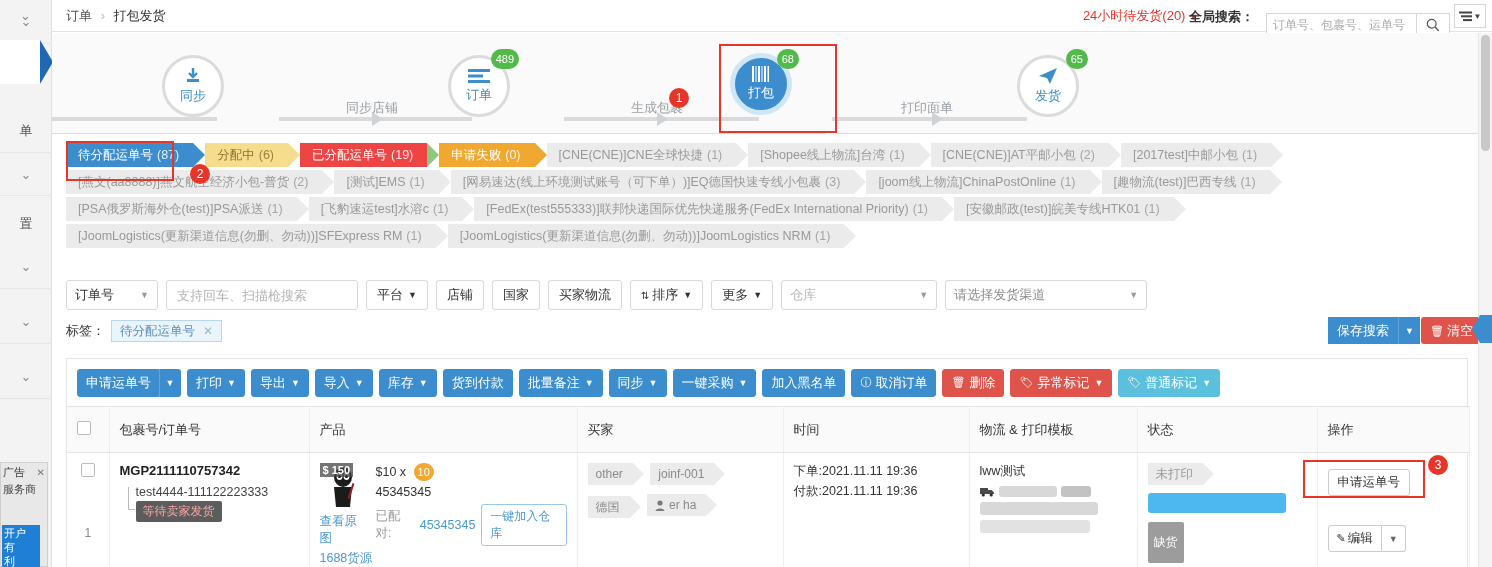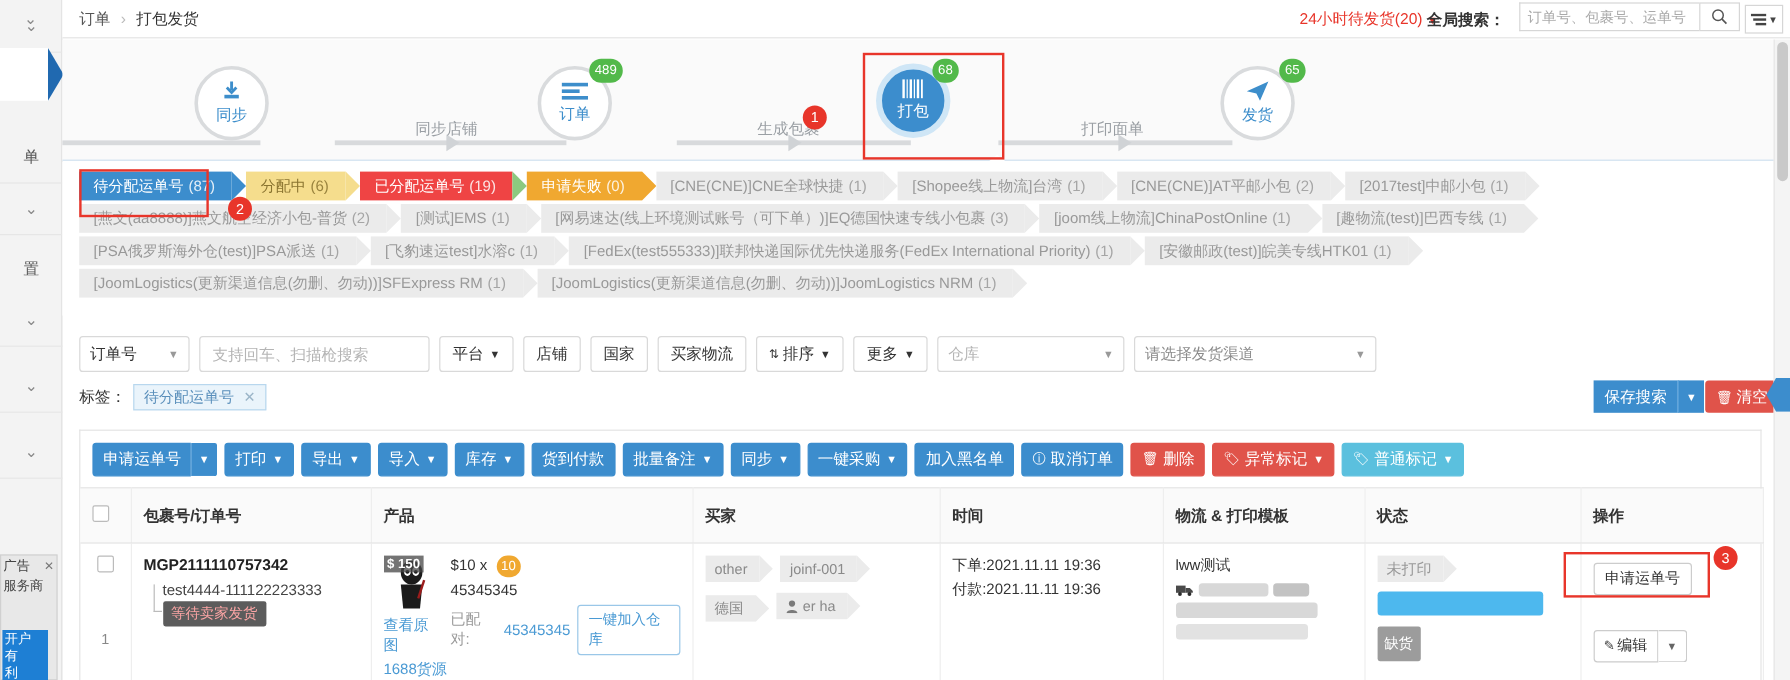--- a/index.html
+++ b/index.html
@@ -53,21 +53,21 @@
   .crumb { position: absolute; left: 14px; top: 7px; font-size: 13px; color: #555; }
   .crumb .sep { color: #bbb; margin: 0 5px; }
   .crumb .cur { color: #333; }
   .topchev { position: absolute; left: -32px; top: 8px; color: #888; font-size: 13px; }
 
   .pending {
     position: absolute; right: 294px; top: 7px;
     color: #e8352a; font-size: 13px; cursor: pointer;
   }
   .gsearch-label { position: absolute; right: 238px; top: 8px; font-size: 13px; font-weight: bold; color: #333; }
-  .gsearch-wrap { position: absolute; right: 42px; top: 2px; height: 24px; display: flex; align-items: flex-end; }
+  .gsearch-wrap { position: absolute; right: 42px; top: 13px; height: 24px; display: flex; align-items: flex-end; }
   .gsearch-input {
     width: 150px; height: 24px; border: 1px solid #d6d6d6; border-right: none;
     padding: 0 6px; font-size: 12px; color: #333; outline: none;
     font-family: "Liberation Sans", sans-serif;
   }
   .gsearch-input::placeholder { color: #aaa; }
   .gsearch-btn {
     width: 34px; height: 24px; border: 1px solid #d6d6d6; background: #fff;
     display: flex; align-items: center; justify-content: center; cursor: pointer;
   }
@@ -211,21 +211,21 @@
     display: flex; align-items: center; justify-content: center; font-size: 9px; cursor: pointer;
   }
   .tb.danger { background: #e0534a; border-color: #e0534a; }
   .tb.light { background: #5bc0de; border-color: #5bc0de; }
   .tb .cr { font-size: 9px; margin-left: 5px; }
 
   table.grid { width: 100%; border-collapse: collapse; table-layout: fixed; }
   table.grid th {
     background: #fafafa; border-top: 1px solid #e4e4e4; border-bottom: 1px solid #e4e4e4;
     border-right: 1px solid #eee;
-    text-align: left; font-weight: bold; font-size: 13px; color: #333;
+    text-align: left; font-weight: normal; font-size: 13px; color: #333;
     padding: 12px 10px; height: 46px; vertical-align: middle;
   }
   table.grid td {
     border-right: 1px solid #eee; border-bottom: 1px solid #eee;
     padding: 10px; vertical-align: top; font-size: 12.5px; color: #333;
   }
   .cbx { width: 14px; height: 14px; border: 1px solid #bbb; border-radius: 2px; background: #fff; display:inline-block; cursor:pointer;}
   .rownum { font-size: 12px; color: #888; text-align: center; padding-top: 46px; }
   .ordno { font-weight: bold; font-size: 13px; color: #222; }
   .subno { color: #444; font-size: 12.5px; margin: 7px 0 0 16px; }
@@ -266,21 +266,21 @@
   }
   .status-chip {
     display: inline-flex; align-items: center; position: relative;
     background: #ebebeb; color: #999; font-size: 12.5px; height: 22px; padding: 0 10px 0 8px;
   }
   .status-chip::after {
     content: ""; position: absolute; right: -11px; top: 0; width: 0; height: 0;
     border-top: 11px solid transparent; border-bottom: 11px solid transparent;
     border-left: 11px solid #ebebeb;
   }
-  .chip-gray2 { display:inline-block; background:#9c9c9c; color:#fff; font-size:12px; padding:6px 6px; border-radius:2px; }
+  .chip-gray2 { display:inline-block; background:#9c9c9c; color:#fff; font-size:12px; padding:12px 6px; border-radius:2px; }
   .redact { background: #d8d8d8; border-radius: 3px; }
   .redact-blue { background: #4db8ee; border-radius: 3px; }
   .op-btn {
     display: inline-block; border: 1px solid #ccc; background: #fff; color: #333;
     border-radius: 3px; padding: 4px 9px; font-size: 12.5px; cursor: pointer;
   }
   .op-split { display: inline-flex; margin-top: 19px; }
   .op-split .a { border: 1px solid #ccc; border-radius: 3px 0 0 3px; background: #fff; padding: 4px 8px; font-size: 12.5px; cursor: pointer; }
   .op-split .b { border: 1px solid #ccc; border-left: none; border-radius: 0 3px 3px 0; background: #fff; padding: 4px 7px; font-size: 9px; color: #666; cursor: pointer; display:flex; align-items:center;}
 

